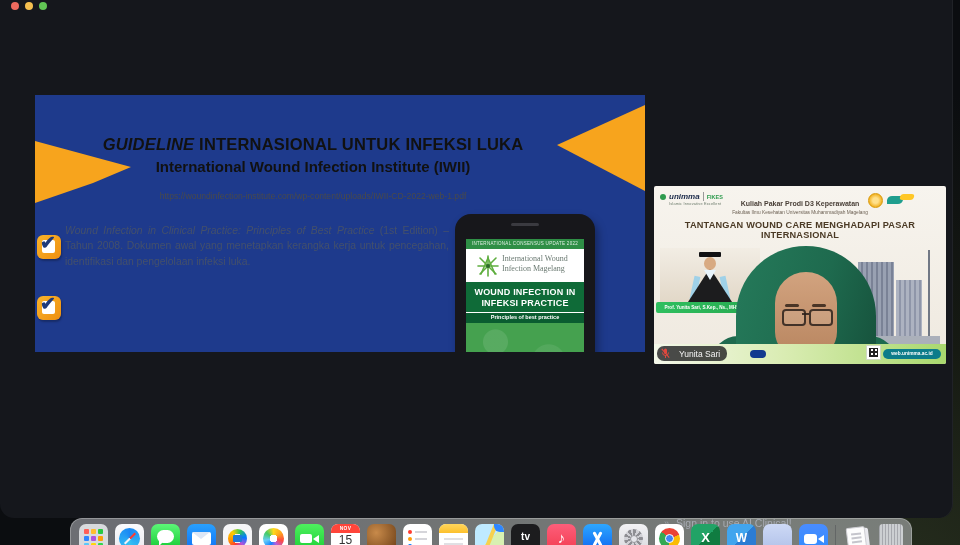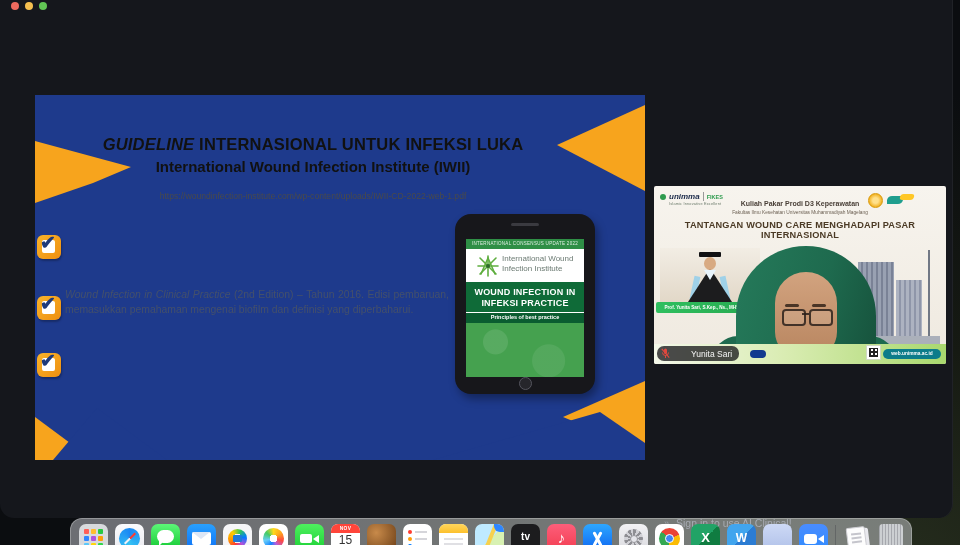--- a/index.html
+++ b/index.html
@@ -7,21 +7,21 @@
     font-family:"Liberation Sans",sans-serif;
     background:radial-gradient(ellipse at 88% 108%, #28301f 0%, #161a13 30%, #0b0d10 60%);}
   
   .window{position:absolute;left:0;top:0;width:953px;height:518px;background:#15171c;
     border-radius:0 0 14px 14px;box-shadow:inset -1px 0 0 rgba(255,255,255,.05);}
   .tl{position:absolute;top:2px;left:11px;display:flex;gap:6px;}
   .tl span{width:8px;height:8px;border-radius:50%;}
   .tl .r{background:#ed6a5e}.tl .y{background:#f4bf4f}.tl .g{background:#61c554}
 
   
-  .slide{position:absolute;left:35px;top:95px;width:610px;height:365px;background:#ffffff;overflow:hidden;}
+  .slide{position:absolute;left:35px;top:95px;width:610px;height:257px;background:#ffffff;overflow:hidden;}
   .slide .pattern{position:absolute;left:52%;right:0;top:0;bottom:0;opacity:.38;
     background:repeating-linear-gradient(90deg,#dfe8f5 0 6px,transparent 6px 12px),
                repeating-linear-gradient(0deg,#dfe8f5 0 6px,transparent 6px 12px);}
   .deco{position:absolute;left:0;top:0;width:610px;height:365px;}
   .blue{background:#1e3a8c}.orange{background:#f7a41d}
   .d-top-blue{clip-path:polygon(0 0,610 0,610 6px,505px 44px,352px 10px,300px 17px,248px 10px,104px 8px,0 42px);}
   .d-left-orange{clip-path:polygon(0 46px,96px 72px,58px 88px,0 108px);}
   .d-right-orange{clip-path:polygon(610px 10px,610px 96px,522px 50px);}
   .d-bl-orange{clip-path:polygon(0 322px,58px 365px,0 365px);}
   .d-bl-blue{clip-path:polygon(18px 365px,132px 365px,62px 313px);}
@@ -43,21 +43,21 @@
   .c1{top:140px}.c2{top:201px}.c3{top:258px}
   
   .tablet{position:absolute;left:420px;top:119px;width:140px;height:180px;background:#17171b;
     border-radius:16px;box-shadow:3px 5px 8px rgba(0,0,0,.35);}
   .tab-speaker{position:absolute;left:56px;top:9px;width:28px;height:3px;border-radius:2px;background:#3a3a40;}
   .tab-home{position:absolute;left:64px;bottom:4px;width:11px;height:11px;border-radius:50%;
     background:#26262b;border:1px solid #55555e;}
   .tabscreen{position:absolute;left:11px;top:25px;width:118px;height:138px;overflow:hidden;background:#45a14f;}
   .cov-top{height:10px;background:#2f8f46;color:rgba(255,255,255,.85);font-size:4.5px;
     text-align:center;line-height:10px;letter-spacing:.3px;}
-  .cov-white{height:33px;background:#fff;position:relative;}
+  .cov-white{height:33px;background:#fff;position:relative;font-family:Liberation Serif, serif;}
   .cov-org{position:absolute;left:36px;top:5px;font-size:8px;line-height:9.5px;color:#6b7a72;}
   .starburst{position:absolute;left:10px;top:5px;}
   .cov-title{height:30px;background:#0f6b38;color:#fff;font-weight:bold;font-size:9px;line-height:11px;
     text-align:center;padding-top:5px;box-sizing:border-box;letter-spacing:.2px;}
   .cov-sub{height:10px;background:#0a5c30;border-top:1px solid #fff;color:#fff;font-weight:bold;
     font-size:5.5px;text-align:center;line-height:9px;}
   .cov-body{height:54px;background:#45a14f;
     background-image:radial-gradient(circle at 25% 35%,rgba(255,255,255,.10) 0 12px,transparent 13px),
                      radial-gradient(circle at 70% 70%,rgba(255,255,255,.08) 0 16px,transparent 17px);}
 
@@ -118,21 +118,21 @@
   .strip{position:absolute;left:0;right:0;bottom:0;height:20px;
     background:linear-gradient(90deg,#f4f8ea 0%,#d9ecb2 45%,#a9d86e 100%);}
   .badge1{position:absolute;left:96px;bottom:6px;width:16px;height:8px;border-radius:4px;background:#123a8f;}
   .qr{position:absolute;left:212px;bottom:4px;width:13px;height:13px;background:#fff;border:1px solid #cfd8c2;
     background-image:repeating-linear-gradient(0deg,#222 0 2px,transparent 2px 4px),
                      repeating-linear-gradient(90deg,#222 0 2px,transparent 2px 4px);background-size:9px 9px;
     background-position:2px 2px;background-repeat:no-repeat;}
   .webpill{position:absolute;left:229px;bottom:5px;width:58px;height:10px;border-radius:5px;background:#0d7c8a;
     color:#fff;font-size:4.8px;font-weight:bold;text-align:center;line-height:10px;}
   .nametag{position:absolute;left:3px;bottom:3px;height:15px;border-radius:7px;
-    background:rgba(25,25,28,.78);display:flex;align-items:center;gap:21px;padding:0 7px 0 4px;}
+    background:rgba(25,25,28,.78);display:flex;align-items:center;gap:9px;padding:0 7px 0 4px;}
   .nametag .nm{color:#f5f5f5;font-size:8.5px;}
 
   
   .signin{position:absolute;left:664px;top:517px;z-index:3;display:flex;align-items:center;gap:7px;
     color:#80868f;font-size:10.5px;}
   .signin .chev{font-size:9px;color:#6d737c;}
 
   
   .dock{position:absolute;left:70px;top:518px;height:27px;z-index:5;display:flex;align-items:flex-start;
     gap:7px;padding:5px 8px 0;border-radius:12px 12px 0 0;background:rgba(205,208,214,.5);
@@ -242,26 +242,26 @@
       <div class="titlebox">
         <div class="t1"><i>GUIDELINE</i><span> INTERNASIONAL UNTUK INFEKSI LUKA</span></div>
         <div class="t2">International Wound Infection Institute (IWII)</div>
       </div>
       <div class="url">https://woundinfection-institute.com/wp-content/uploads/IWII-CD-2022-web-1.pdf</div>
 
       <div class="check c1">
           <b></b>
           <span>✔</span>
         </div>
+      <p class="bullet b1"><i>Wound Infection in Clinical Practice: Principles of Best Practice</i><span> (1st Edition) – Tahun 2008. Dokumen awal yang menetapkan kerangka kerja untuk pencegahan, identifikasi dan pengelolaan infeksi luka.</span></p>
 
       <div class="check c2">
           <b></b>
           <span>✔</span>
         </div>
-      <p class="bullet b2"><i>Wound Infection in Clinical Practice</i><span> (2nd Edition) – Tahun 2016. Edisi pembaruan, memasukkan pemahaman mengenai biofilm dan definisi yang diperbaharui.</span></p>
 
       <div class="check c3">
           <b></b>
           <span>✔</span>
         </div>
 
       <div class="tablet">
         <div class="tab-speaker"></div>
         <div class="tabscreen">
           <div class="cov-top">INTERNATIONAL CONSENSUS UPDATE 2022</div>
@@ -271,21 +271,21 @@
                 <line x1="12" y1="2" x2="12" y2="22"></line>
                   <line x1="2" y1="12" x2="22" y2="12"></line>
                 <line x1="4" y1="4" x2="20" y2="20"></line>
                   <line x1="20" y1="4" x2="4" y2="20"></line>
                 <line x1="12" y1="4" x2="5" y2="20"></line>
                   <line x1="12" y1="4" x2="19" y2="20"></line>
               </g>
                 <circle cx="12" cy="12" r="2" fill="#2e6b2a"></circle>
             </svg>
             <div class="cov-org"><span>International Wound</span><br>
-              <span>Infection Institute</span></div>
+              <span>Infection Magelang</span></div>
           </div>
           <div class="cov-title">
             <span>WOUND INFECTION IN</span><br><span>INFEKSI PRACTICE</span>
           </div>
           <div class="cov-sub">Principles of best practice</div>
           <div class="cov-body"></div>
         </div>
         <div class="tab-home"></div>
       </div>
     </div>

